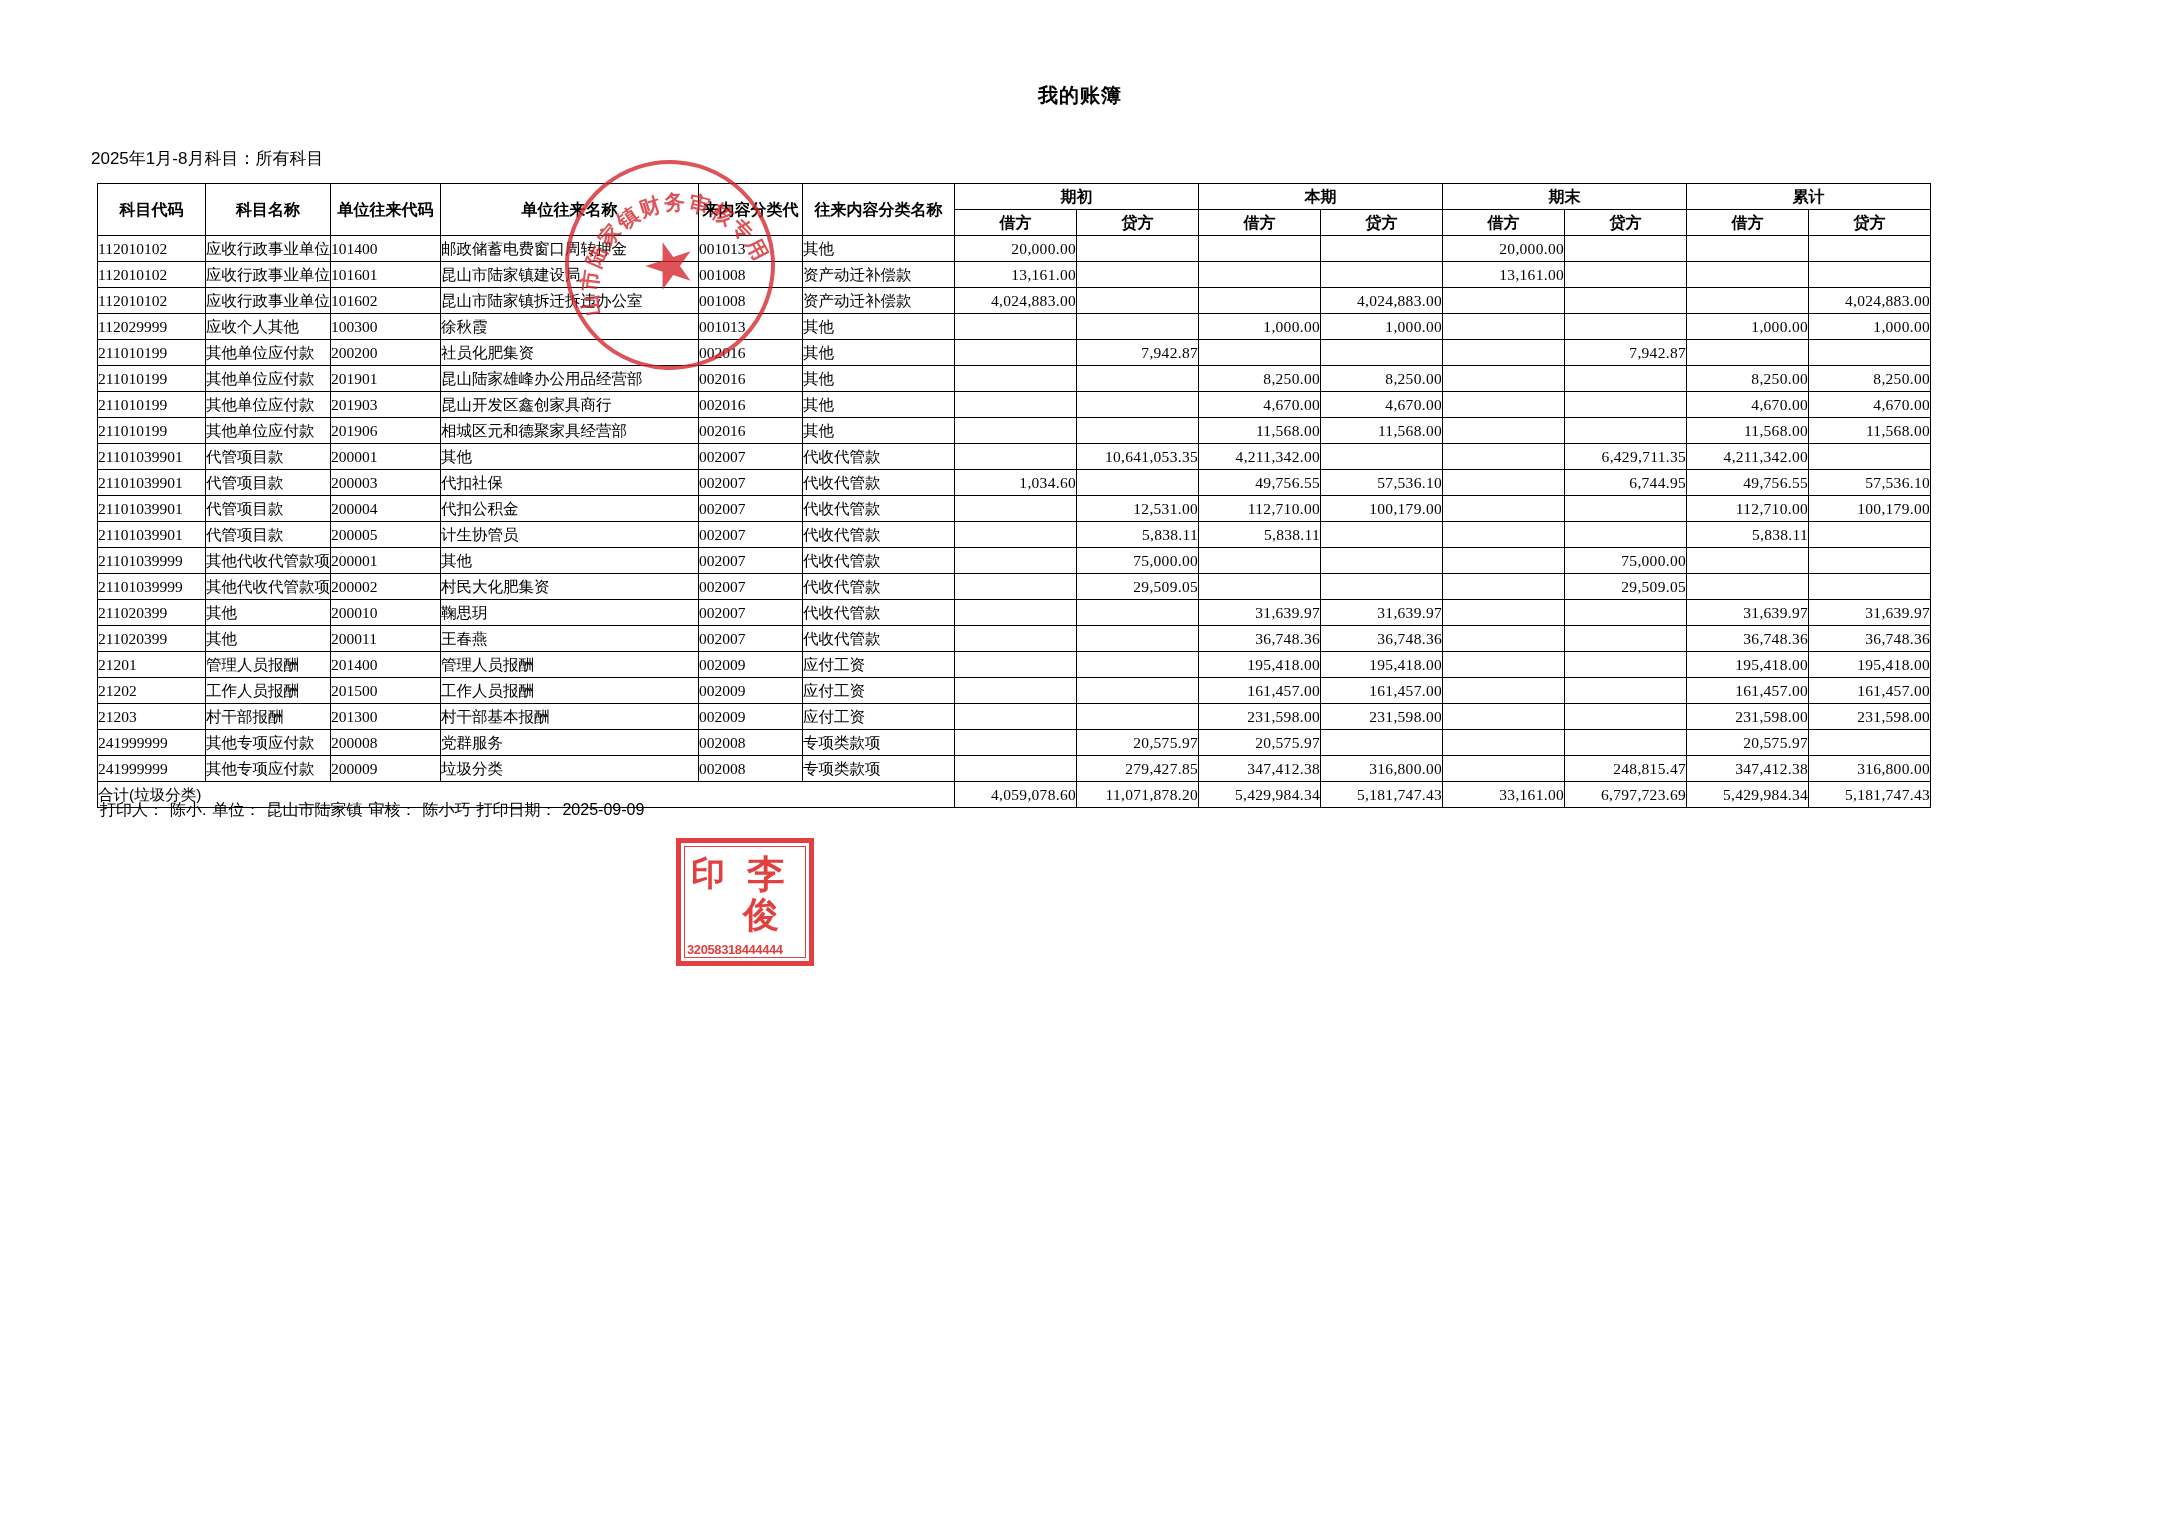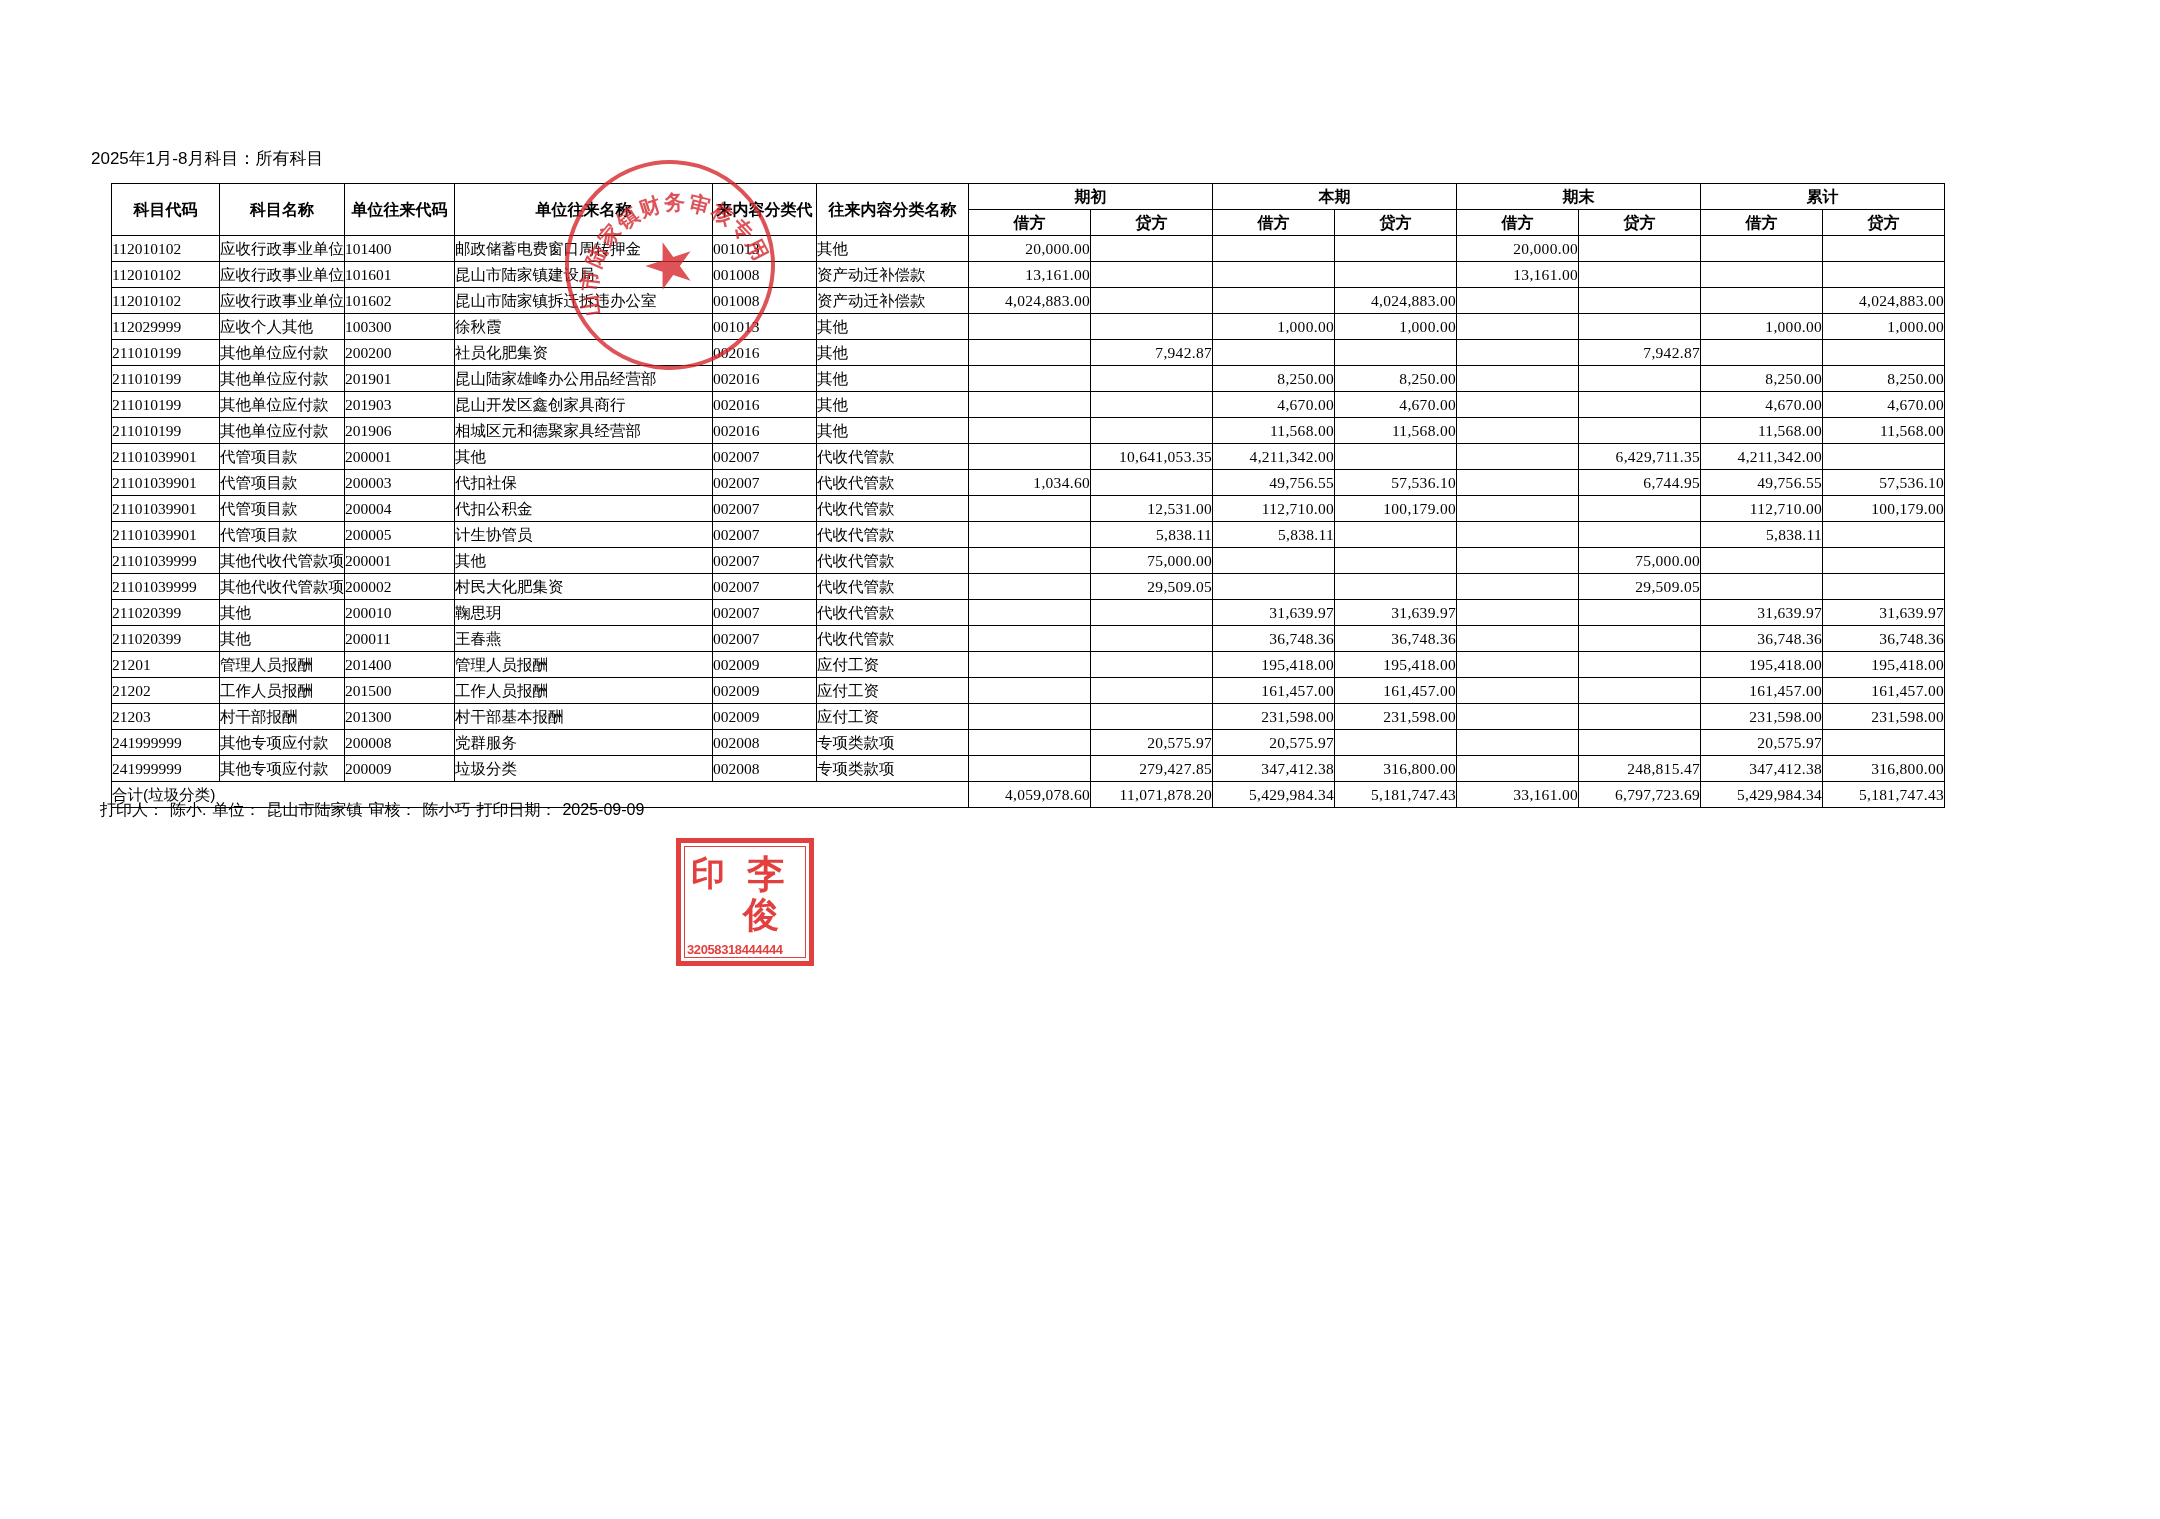--- a/index.html
+++ b/index.html
@@ -34,21 +34,21 @@
   .subtitle {
     position: absolute;
     top: 147px;
     left: 91px;
     font-size: 17px;
     font-family: "Liberation Sans", sans-serif;
   }
   table.ledger {
     position: absolute;
     top: 183px;
-    left: 111px;
+    left: 97px;
     border-collapse: collapse;
     table-layout: fixed;
     font-size: 15px;
     font-family: "Liberation Sans", sans-serif;
     border-radius: 16px;
   }
   table.ledger th, table.ledger td {
     border: 1px solid #000;
     padding: 0;
     height: 25px;
@@ -167,20 +167,21 @@
     font-family: "Liberation Sans", sans-serif;
     font-weight: bold;
     letter-spacing: -0.4px;
   }
 </style>
 </head>
 <body>
 
 <div class="page">
 
+  <div class="doc-title">我的账簿</div>
   <div class="subtitle">2025年1月-8月科目：所有科目</div>
 
   <table class="ledger">
     <colgroup>
       <col style="width:108px">
       <col style="width:124px">
       <col style="width:110px">
       <col style="width:258px">
       <col style="width:104px">
       <col style="width:152px">

